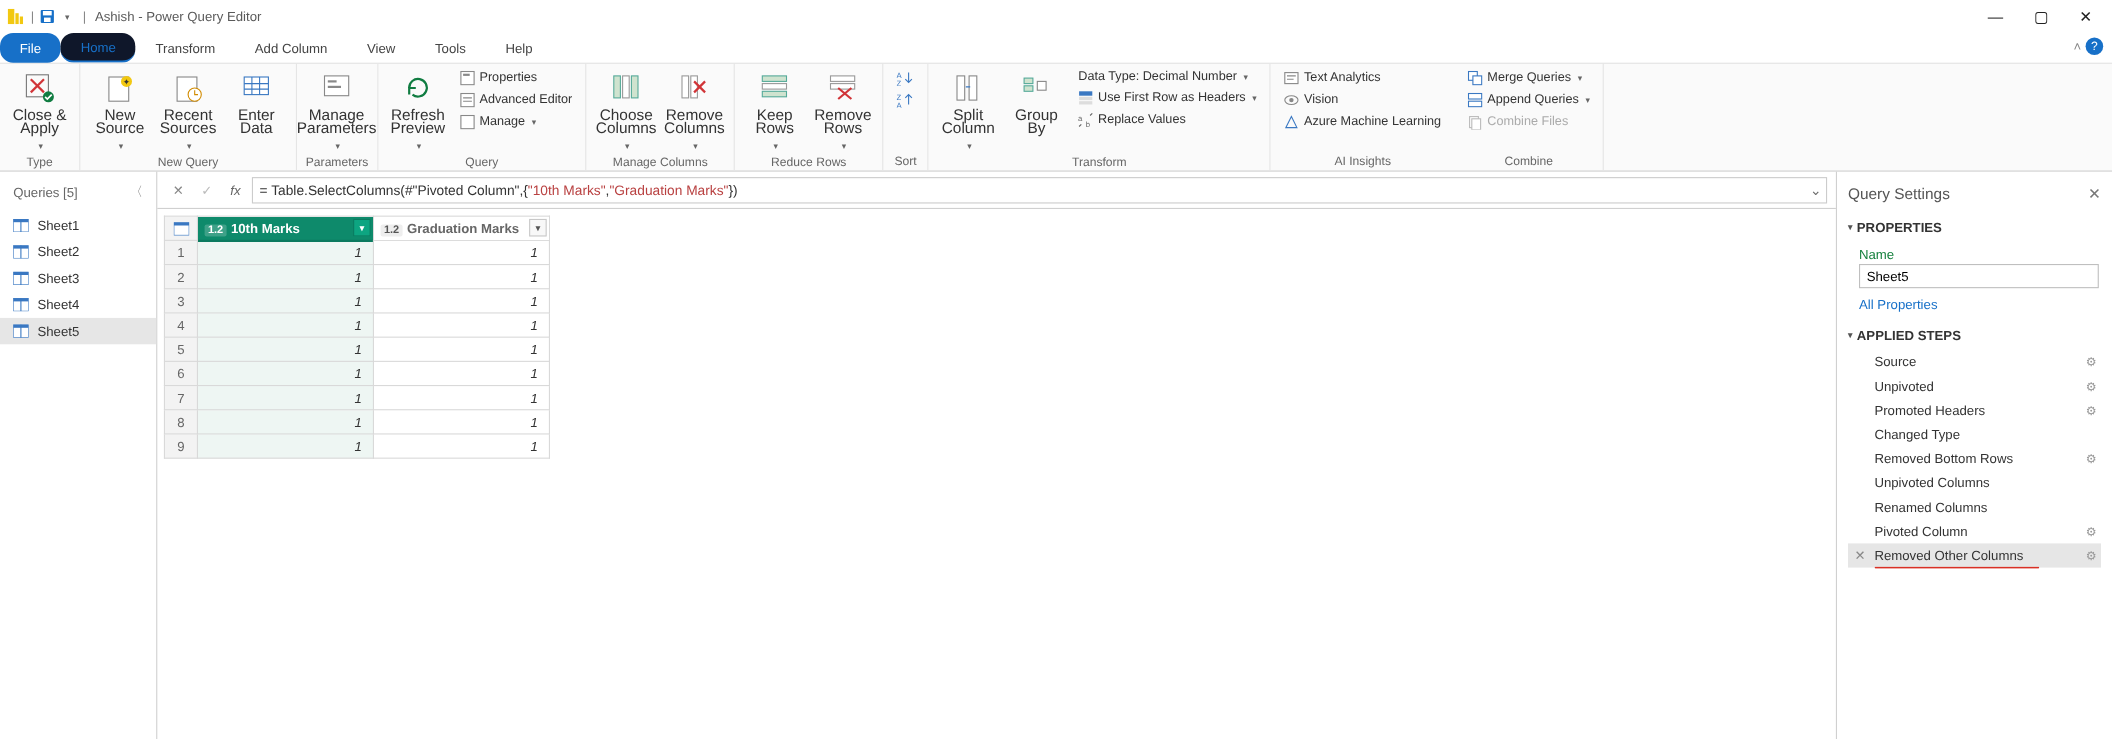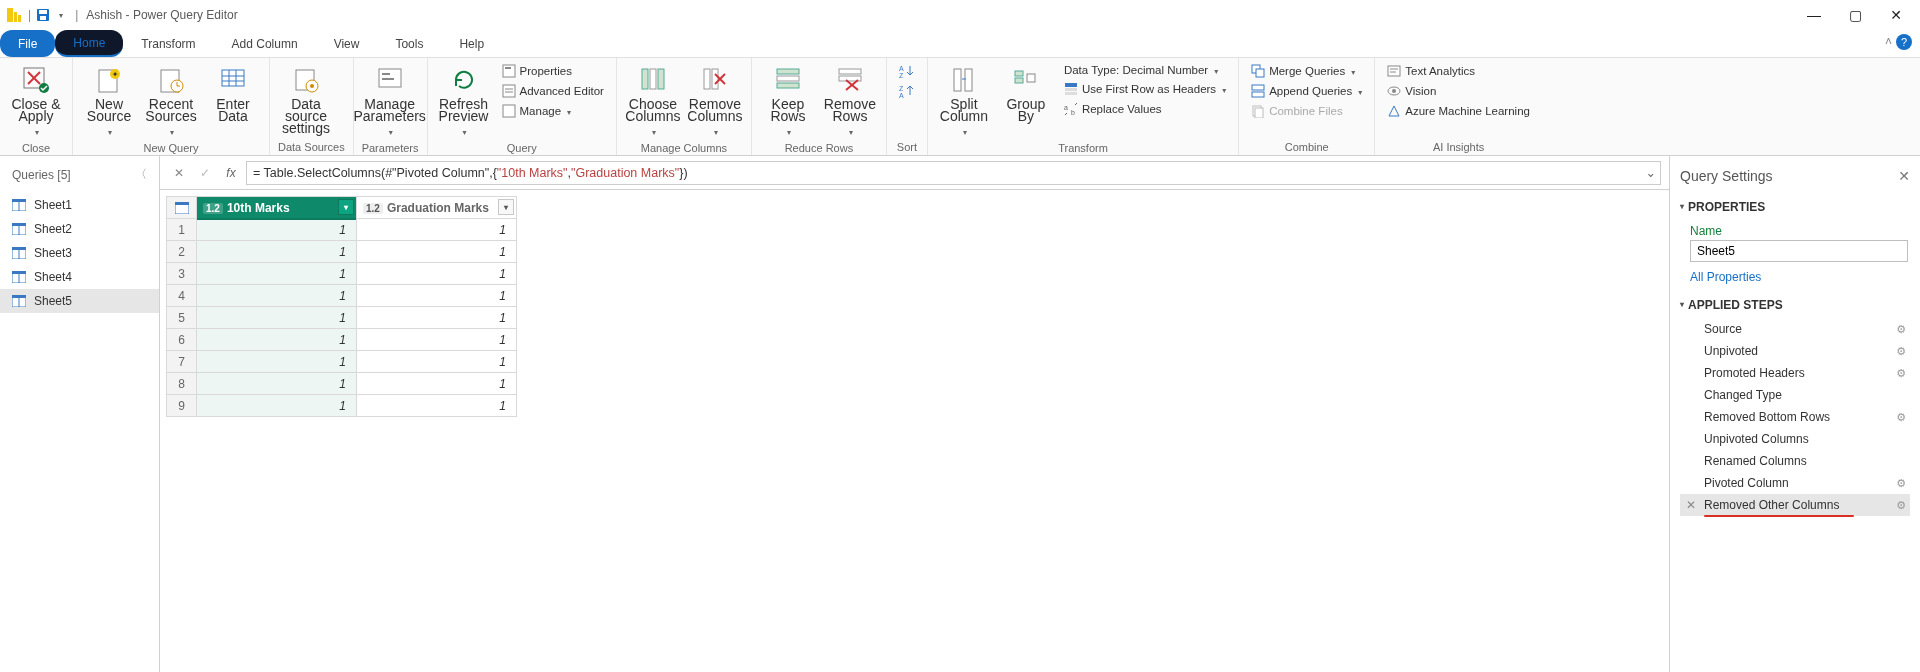--- a/index.html
+++ b/index.html
@@ -31,21 +31,21 @@
 .big-btn .ico { width: 32px; height: 32px; display: flex; align-items: center; justify-content: center; }
 .big-btn .lbl { font-size: 14px; line-height: 12px; color: #333; }
 .big-btn .dd::after { content: "▾"; font-size: 8px; color: #666; margin-left: 2px; }
 .stack { display: flex; flex-direction: column; gap: 2px; }
 .small-btn { display: flex; align-items: center; gap: 4px; padding: 2px 4px; cursor: pointer; font-size: 11.5px; color: #333; white-space: nowrap; }
 .small-btn .dd::after { content: "▾"; font-size: 8px; color: #666; margin-left: 2px; }
 .small-btn svg { flex-shrink: 0; }
 
 
 .body-row { display: flex; height: calc(672px - 30px - 28px - 98px); }
-.queries-pane { width: 160px; border-right: 1px solid #d0d0d0; display: flex; flex-direction: column; }
+.queries-pane { width: 143px; border-right: 1px solid #d0d0d0; display: flex; flex-direction: column; }
 .queries-header { padding: 10px 12px; color: #666; display: flex; align-items: center; }
 .queries-header .collapse { margin-left: auto; color: #888; cursor: pointer; }
 .query-item { display: flex; align-items: center; gap: 8px; padding: 5px 12px; cursor: pointer; color:#333;}
 .query-item.selected { background: #e6e6e6; }
 .tbl-ico { width: 14px; height: 12px; }
 
 .center-pane { flex: 1; display: flex; flex-direction: column; border-right: 1px solid #d0d0d0; min-width:0;}
 .formula-bar { height: 34px; display: flex; align-items: center; border-bottom: 1px solid #d0d0d0; padding: 0 8px; gap: 4px; }
 .formula-bar .fbtn { width: 22px; height: 22px; display: flex; align-items: center; justify-content: center; color: #888; cursor: pointer; }
 .formula-bar .fx { font-style: italic; color: #666; width: 22px; text-align:center; }
@@ -142,21 +142,21 @@
               <line x1="18" y1="6" x2="6" y2="18" stroke="#d13438" stroke-width="2"></line>
               <circle cx="22" cy="22" r="5" fill="#107c41"></circle>
               <path d="M19 22 l2 2 l4 -4" stroke="#fff" fill="none" stroke-width="1.5"></path>
             </svg>
           </span>
         <span class="lbl">Close &amp;
 Apply</span>
         <span class="dd"></span>
       </div>
     </div>
-    <div class="group-label">Close</div>
+    <div class="group-label">Type</div>
   </div>
 
   <div class="group">
     <div class="group-body">
       <div class="big-btn">
           <span class="ico">
             <svg width="28" height="28">
               <rect x="4" y="4" width="18" height="22" fill="#fff" stroke="#888"></rect>
               <circle cx="20" cy="8" r="5" fill="#f2c811"></circle>
               <text x="20" y="11" font-size="8" text-anchor="middle" fill="#333">✦</text>
@@ -188,36 +188,20 @@
               <line x1="17" y1="4" x2="17" y2="20" stroke="#3a78c2"></line>
             </svg>
           </span>
           <span class="lbl">Enter
 Data</span>
         </div>
     </div>
     <div class="group-label">New Query</div>
   </div>
 
-  <div class="group">
-    <div class="group-body">
-      <div class="big-btn">
-          <span class="ico">
-            <svg width="28" height="28">
-              <rect x="4" y="4" width="18" height="20" fill="#fff" stroke="#888"></rect>
-              <circle cx="20" cy="20" r="6" fill="#fff" stroke="#d18b00"></circle>
-              <circle cx="20" cy="20" r="2" fill="#d18b00"></circle>
-            </svg>
-          </span>
-          <span class="lbl">Data source
-settings</span>
-        </div>
-    </div>
-    <div class="group-label">Data Sources</div>
-  </div>
 
   <div class="group">
     <div class="group-body">
       <div class="big-btn">
           <span class="ico">
             <svg width="28" height="28">
               <rect x="3" y="3" width="22" height="18" fill="#fff" stroke="#888"></rect>
               <rect x="6" y="7" width="8" height="2" fill="#888"></rect>
               <rect x="6" y="12" width="12" height="2" fill="#888"></rect>
             </svg>
@@ -400,51 +384,20 @@
               <text x="7" y="13" font-size="7" fill="#666">b</text>
               <path d="M3 11 l-2 2 M11 3 l2 -2" stroke="#666"></path>
             </svg>
             <span>Replace Values</span>
           </div>
       </div>
     </div>
     <div class="group-label">Transform</div>
   </div>
 
-  <div class="group">
-    <div class="group-body">
-      <div class="stack">
-        <div class="small-btn">
-            <svg width="14" height="14">
-              <rect x="1" y="1" width="8" height="8" fill="#fff" stroke="#3a78c2"></rect>
-              <rect x="5" y="5" width="8" height="8" fill="#fff" stroke="#3a78c2"></rect>
-            </svg>
-            <span>Merge Queries</span>
-            <span class="dd"></span>
-          </div>
-        <div class="small-btn">
-            <svg width="14" height="14">
-              <rect x="1" y="1" width="12" height="5" fill="#fff" stroke="#3a78c2"></rect>
-              <rect x="1" y="8" width="12" height="5" fill="#fff" stroke="#3a78c2"></rect>
-            </svg>
-            <span>Append Queries</span>
-            <span class="dd"></span>
-          </div>
-        <div class="small-btn" style="color:#aaa;">
-            <svg width="14" height="14">
-              <rect x="2" y="2" width="8" height="10" fill="#fff" stroke="#bbb"></rect>
-              <rect x="4" y="4" width="8" height="10" fill="#fff" stroke="#bbb"></rect>
-            </svg>
-            <span>Combine Files</span>
-          </div>
-      </div>
-    </div>
-    <div class="group-label">Combine</div>
-  </div>
-
   <div class="group" style="border-right:none;">
     <div class="group-body">
       <div class="stack">
         <div class="small-btn">
             <svg width="14" height="14">
               <rect x="1" y="2" width="12" height="10" fill="#fff" stroke="#888"></rect>
               <line x1="3" y1="5" x2="11" y2="5" stroke="#888"></line>
               <line x1="3" y1="8" x2="9" y2="8" stroke="#888"></line>
             </svg>
             <span>Text Analytics</span>
@@ -458,20 +411,51 @@
           </div>
         <div class="small-btn">
             <svg width="14" height="14">
               <path d="M2 12 L7 2 L12 12 Z" fill="none" stroke="#3a78c2"></path>
             </svg>
             <span>Azure Machine Learning</span>
           </div>
       </div>
     </div>
     <div class="group-label">AI Insights</div>
+  </div>
+
+  <div class="group">
+    <div class="group-body">
+      <div class="stack">
+        <div class="small-btn">
+            <svg width="14" height="14">
+              <rect x="1" y="1" width="8" height="8" fill="#fff" stroke="#3a78c2"></rect>
+              <rect x="5" y="5" width="8" height="8" fill="#fff" stroke="#3a78c2"></rect>
+            </svg>
+            <span>Merge Queries</span>
+            <span class="dd"></span>
+          </div>
+        <div class="small-btn">
+            <svg width="14" height="14">
+              <rect x="1" y="1" width="12" height="5" fill="#fff" stroke="#3a78c2"></rect>
+              <rect x="1" y="8" width="12" height="5" fill="#fff" stroke="#3a78c2"></rect>
+            </svg>
+            <span>Append Queries</span>
+            <span class="dd"></span>
+          </div>
+        <div class="small-btn" style="color:#aaa;">
+            <svg width="14" height="14">
+              <rect x="2" y="2" width="8" height="10" fill="#fff" stroke="#bbb"></rect>
+              <rect x="4" y="4" width="8" height="10" fill="#fff" stroke="#bbb"></rect>
+            </svg>
+            <span>Combine Files</span>
+          </div>
+      </div>
+    </div>
+    <div class="group-label">Combine</div>
   </div>
 
 </div>
 
 <div class="body-row">
 
   <div class="queries-pane">
     <div class="queries-header">
       <span>Queries [5]</span>
       <span class="collapse">〈</span>

